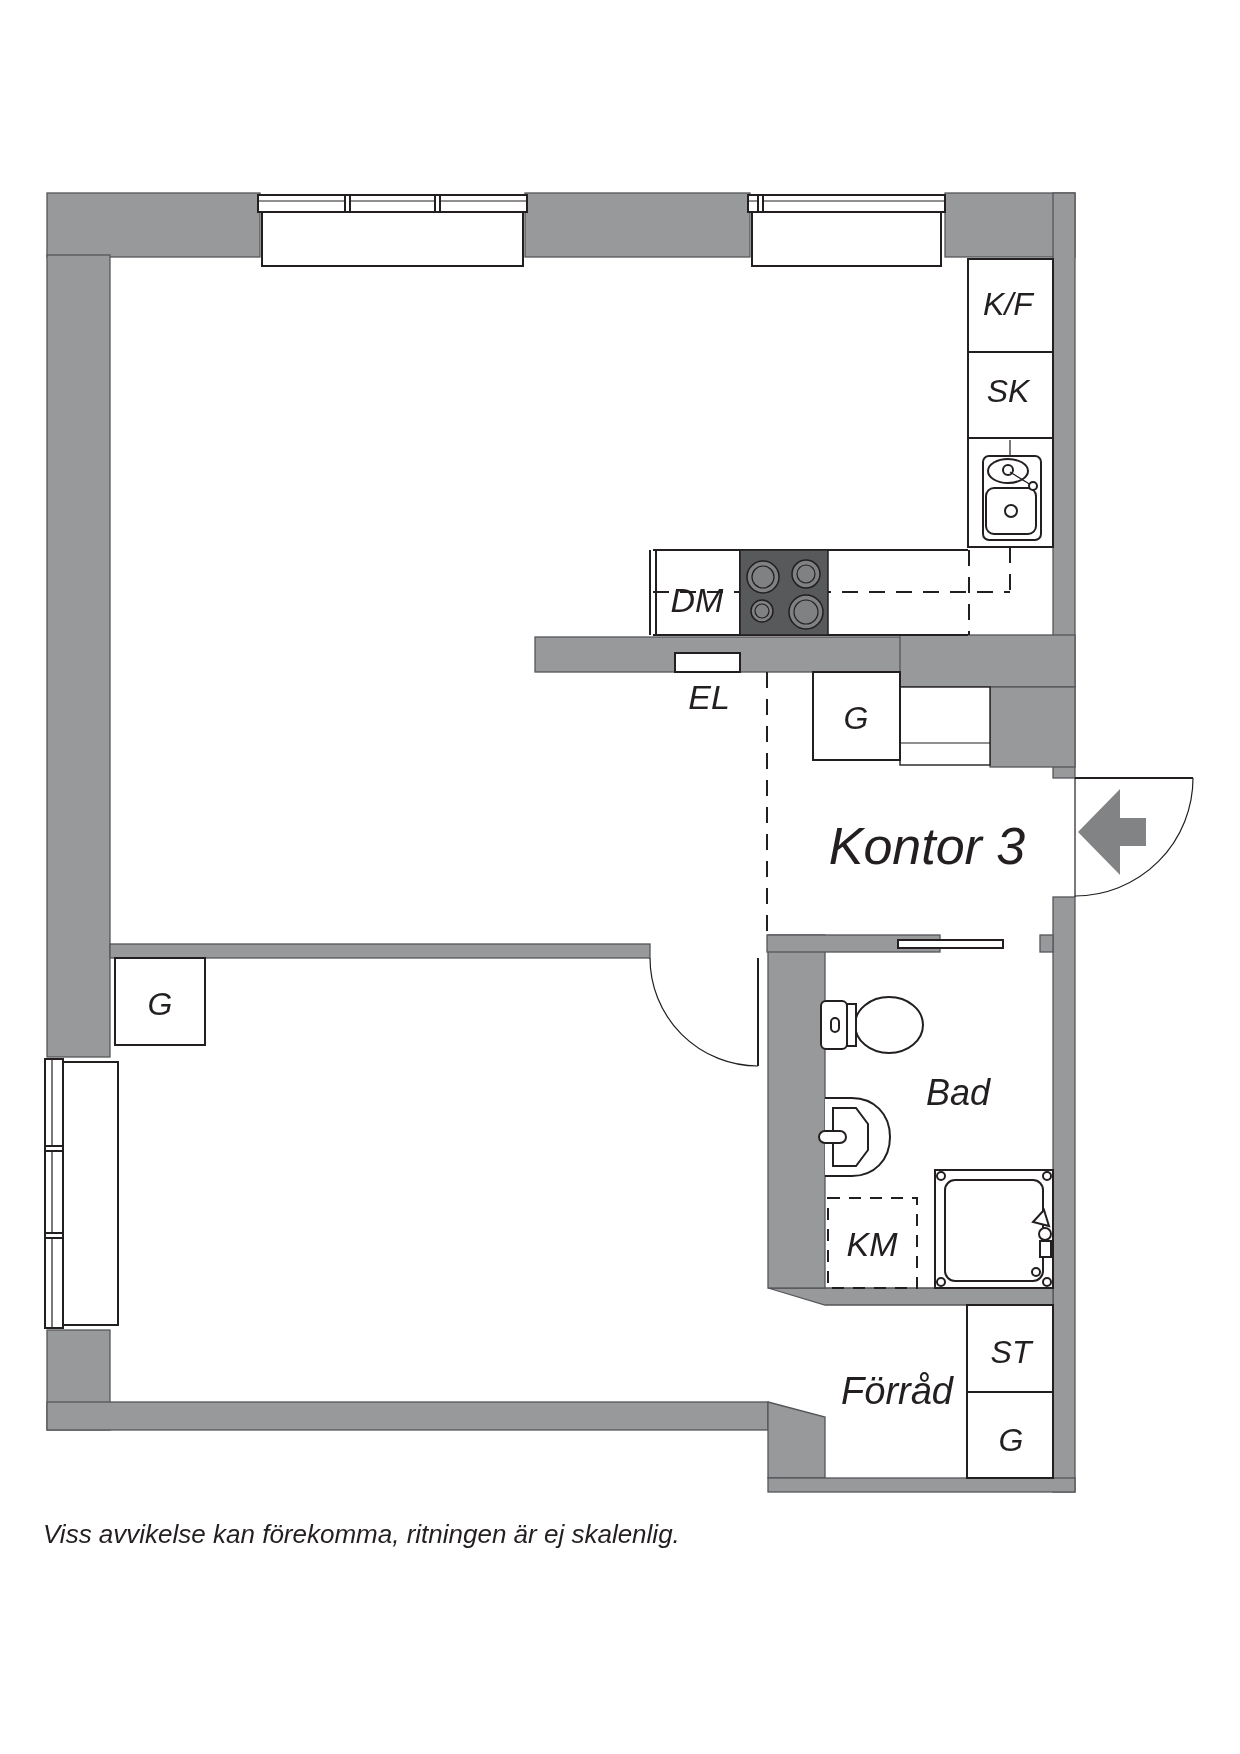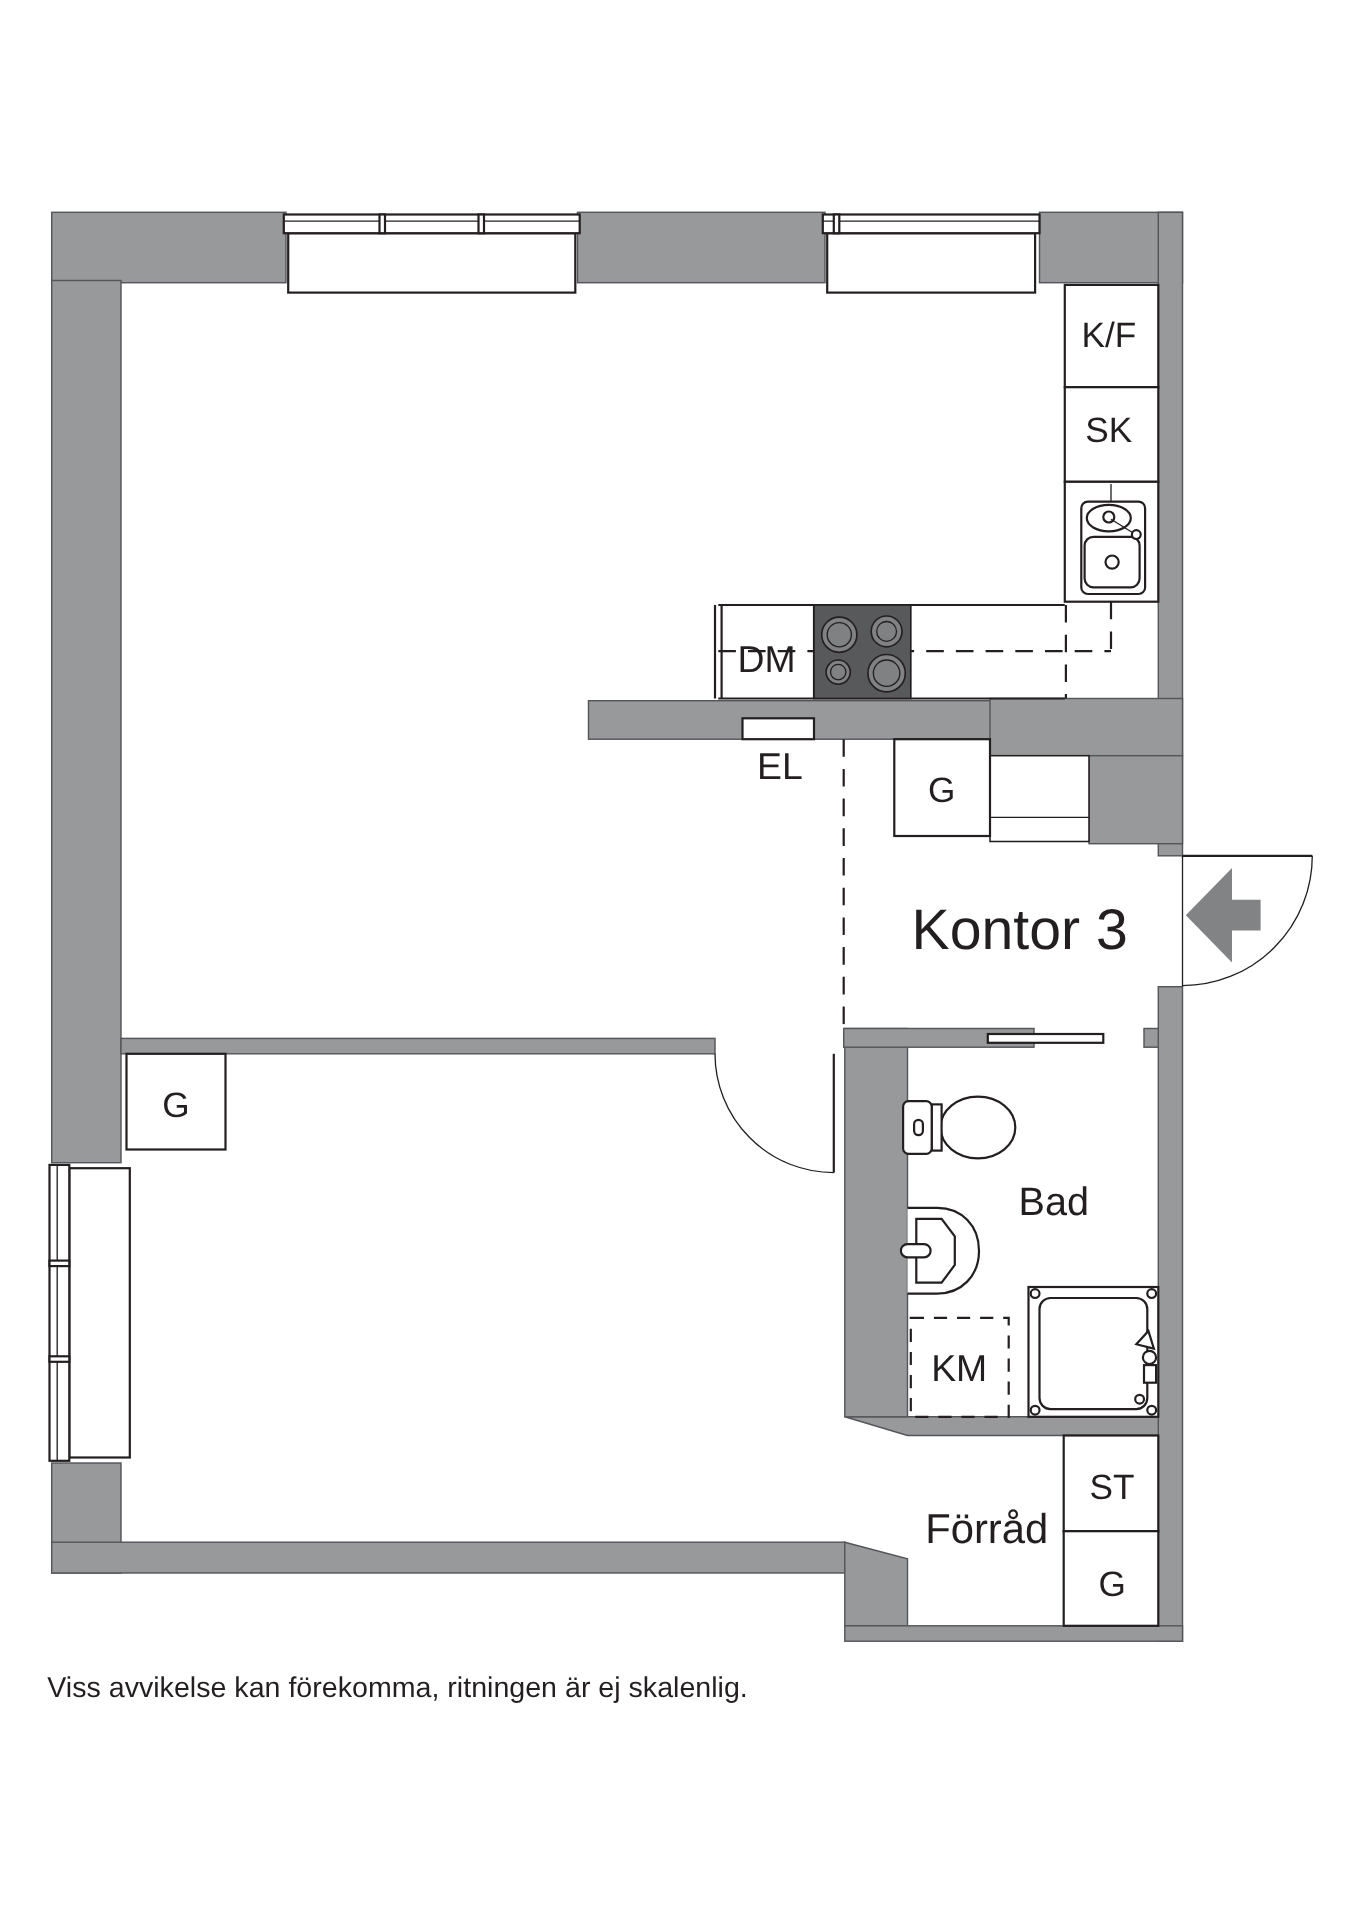--- a/index.html
+++ b/index.html
@@ -1,16 +1,16 @@
 <!DOCTYPE html>
 <html><head>
 <meta charset="utf-8">
 <style>
   html,body{margin:0;padding:0;background:#ffffff;}
-  .page{width:1240px;height:1754px;position:relative;background:#fff;font-family:"Liberation Sans",sans-serif;}
+  .page{width:1240px;height:1754px;position:relative;background:#fff;font-family:"Liberation Sans",sans-serif;font-style:italic;}
   svg{display:block;}
   .wall{fill:#97999b;stroke:#55565a;stroke-width:1.3;}
   .ln{stroke:#231f20;stroke-width:2;fill:none;}
   .thin{stroke:#231f20;stroke-width:1.2;fill:none;}
   .boxw{fill:#ffffff;stroke:#231f20;stroke-width:2;}
   .fixt{fill:#ffffff;stroke:#231f20;stroke-width:2;}
   .dash{stroke:#231f20;stroke-width:2;fill:none;stroke-dasharray:16 11;}
   .dashsm{stroke:#231f20;stroke-width:2;fill:none;stroke-dasharray:12 9;}
   .stove{fill:#58595b;stroke:#231f20;stroke-width:1.5;}
   .burner{fill:#7f8183;stroke:#231f20;stroke-width:1.5;}

